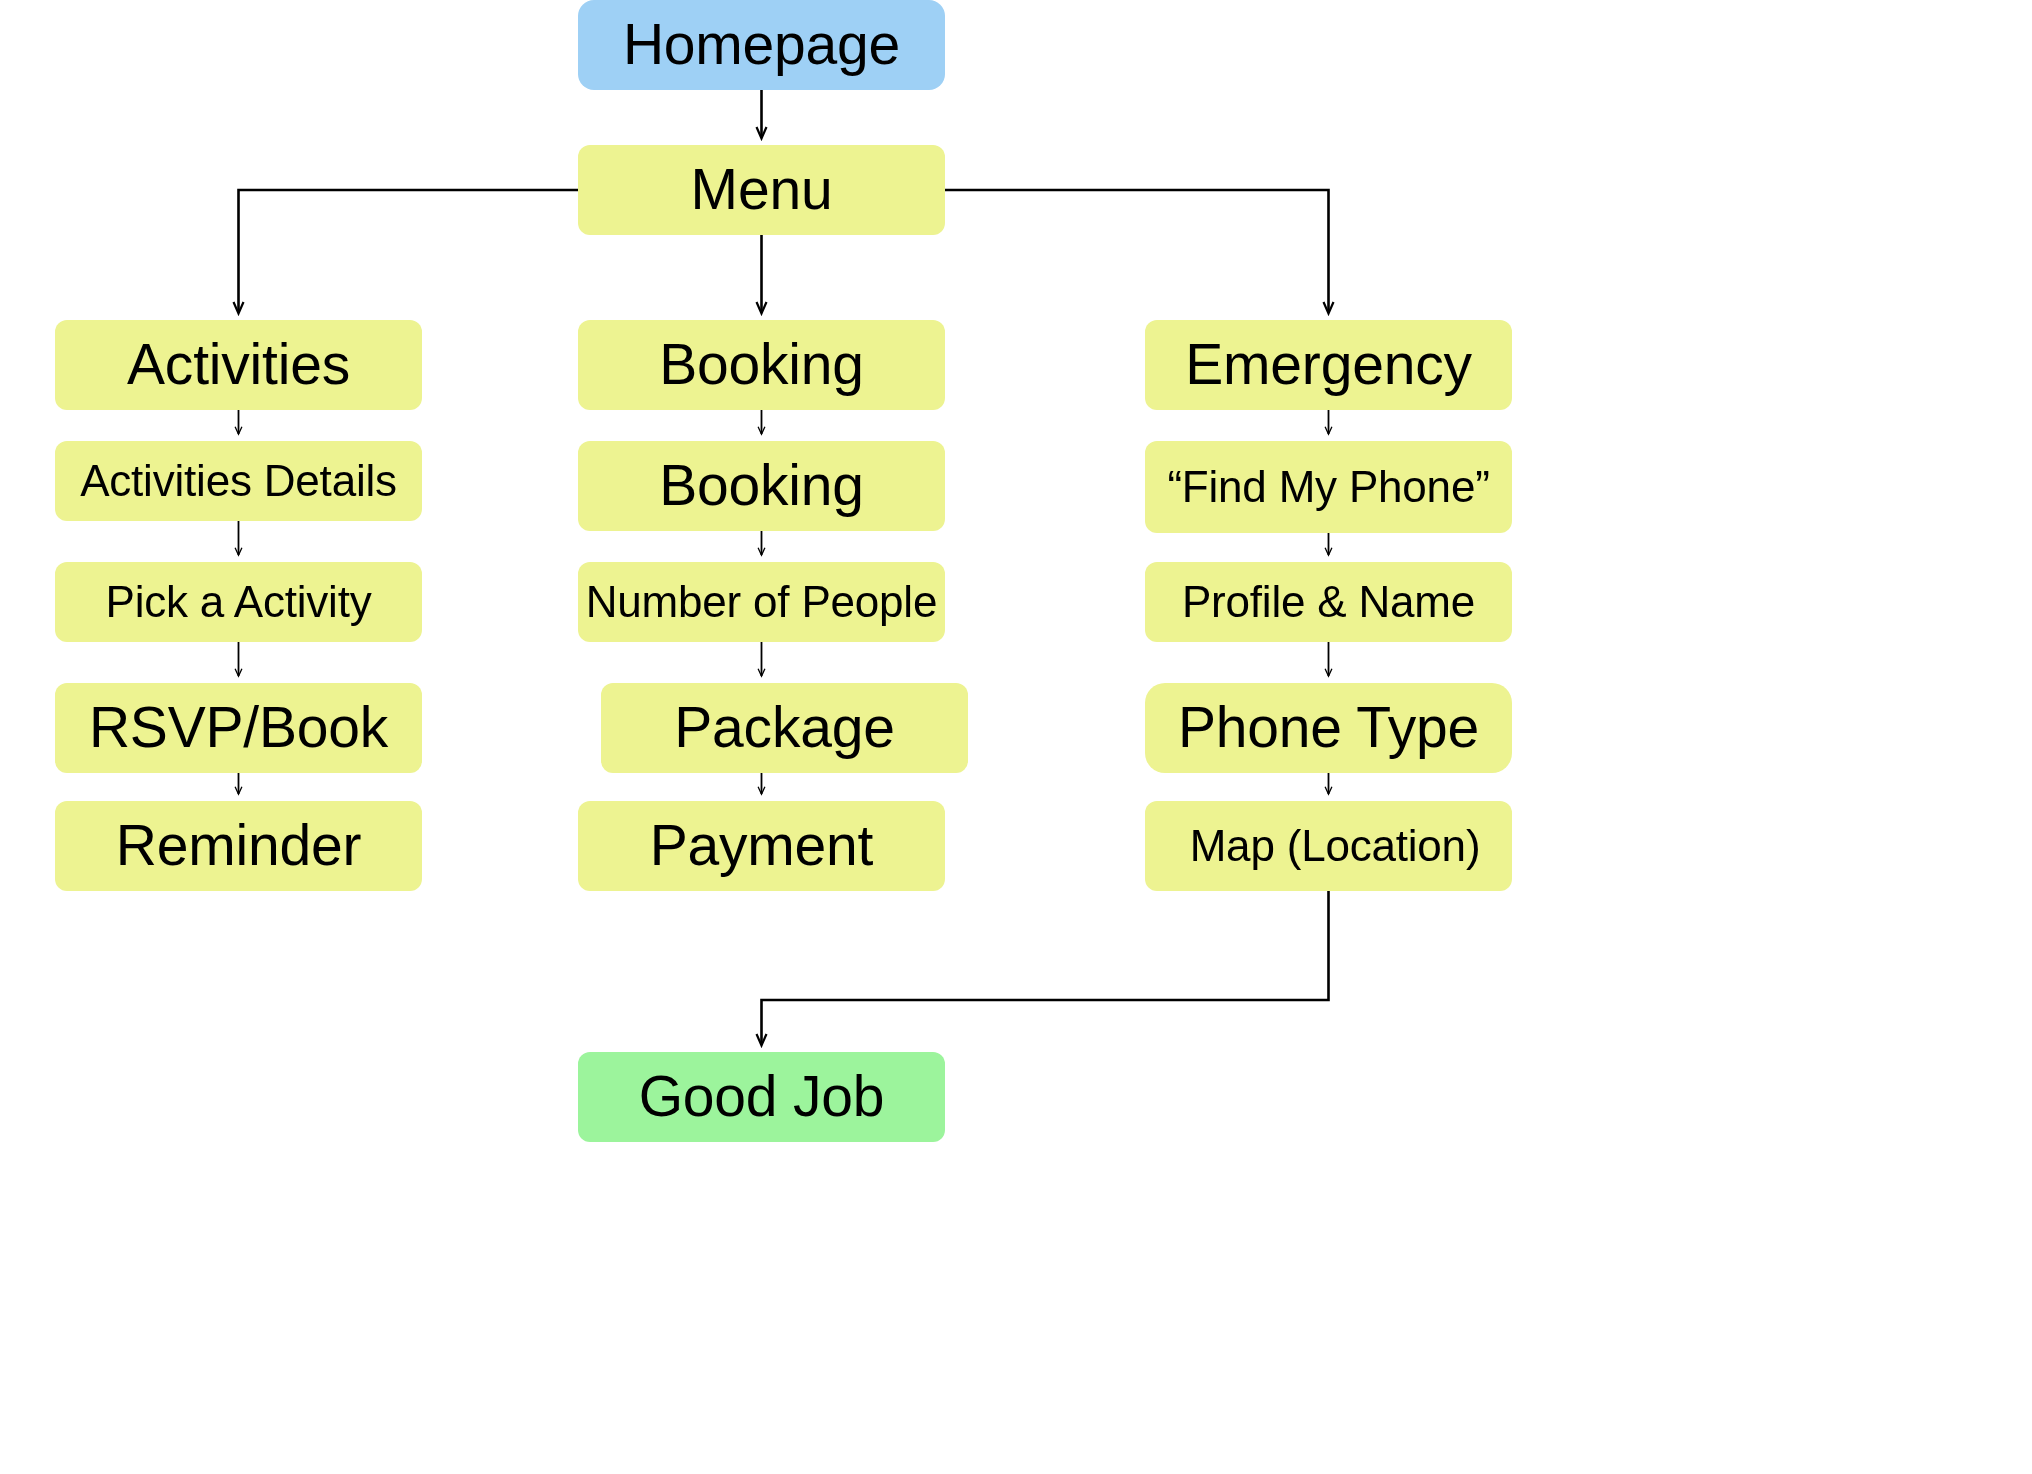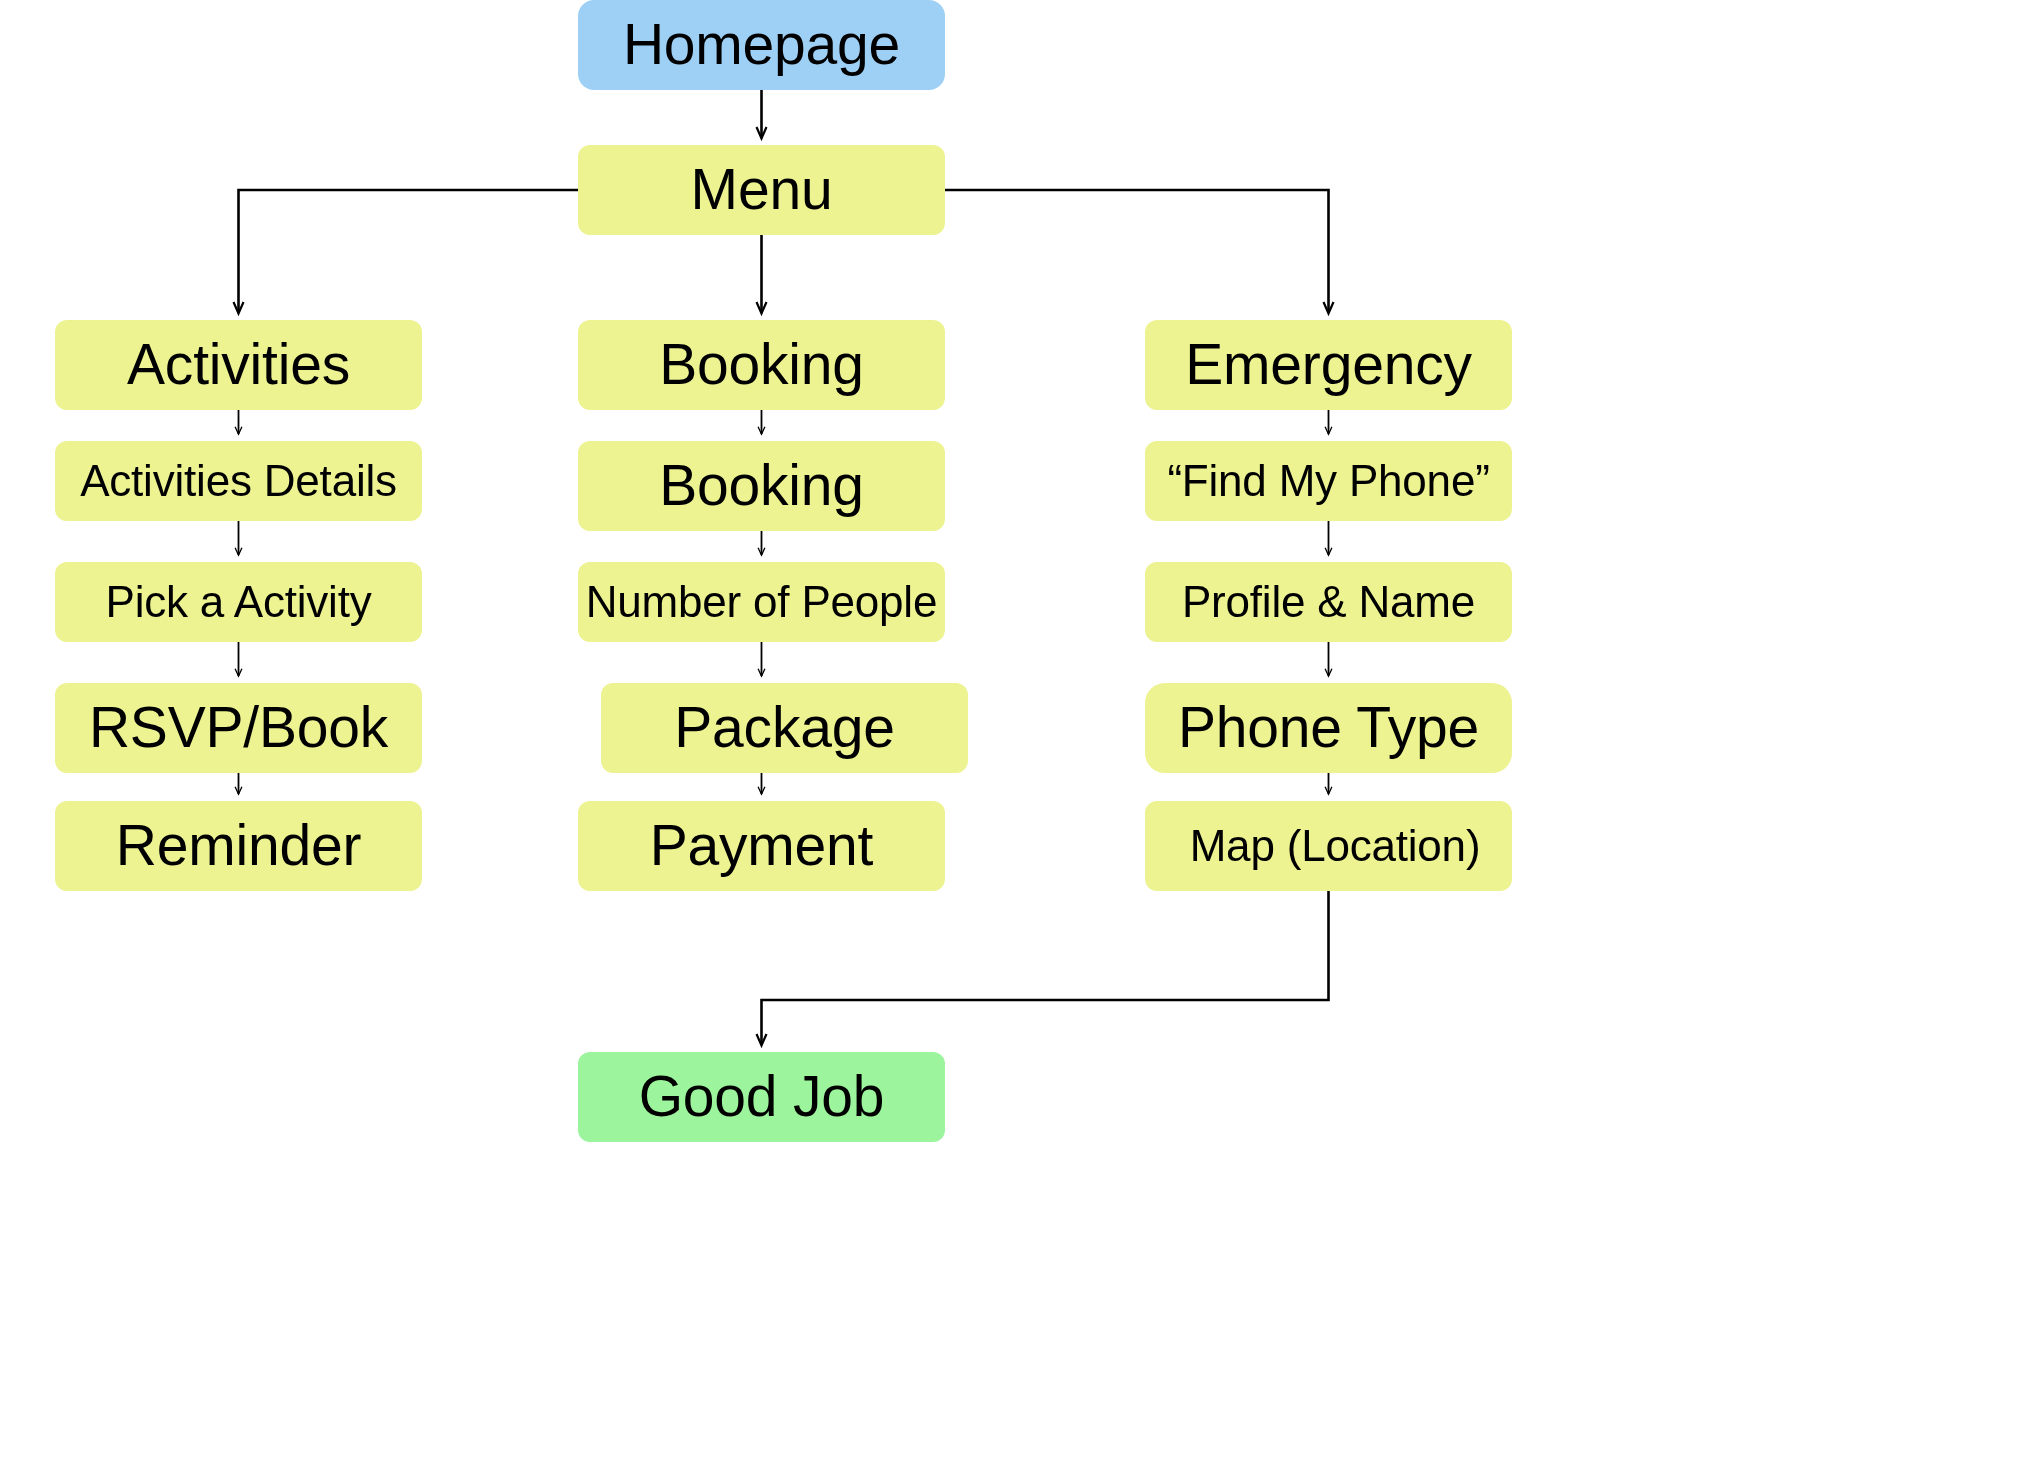--- a/index.html
+++ b/index.html
@@ -141,21 +141,21 @@
   </div>
 
   <div class="node fill-yellow fs-lg" style="left: 1145px; top: 320px; width: 367px; height: 90px; background: rgb(237, 243, 145);">
     <span>Emergency</span>
   </div>
 
   <div class="node fill-yellow fs-lg" style="left: 578px; top: 801px; width: 367px; height: 90px; background: rgb(237, 243, 145);">
     <span>Payment</span>
   </div>
 
-  <div class="node fill-yellow fs-md" style="left: 1145px; top: 441px; width: 367px; height: 80px; background: rgb(237, 243, 145);">
+  <div class="node fill-yellow fs-md" style="left: 1145px; top: 441px; width: 367px; height: 92px; background: rgb(237, 243, 145);">
     <span>“Find My Phone”</span>
   </div>
 
   <div class="node fill-yellow fs-md" style="left: 1145px; top: 562px; width: 367px; height: 80px; background: rgb(237, 243, 145);">
     <span>Profile &amp; Name</span>
   </div>
 
   <div class="node fill-yellow fs-lg" style="left: 1145px; top: 683px; width: 367px; height: 90px; background: rgb(237, 243, 145); border-radius: 20px;">
     <span>Phone Type</span>
   </div>

